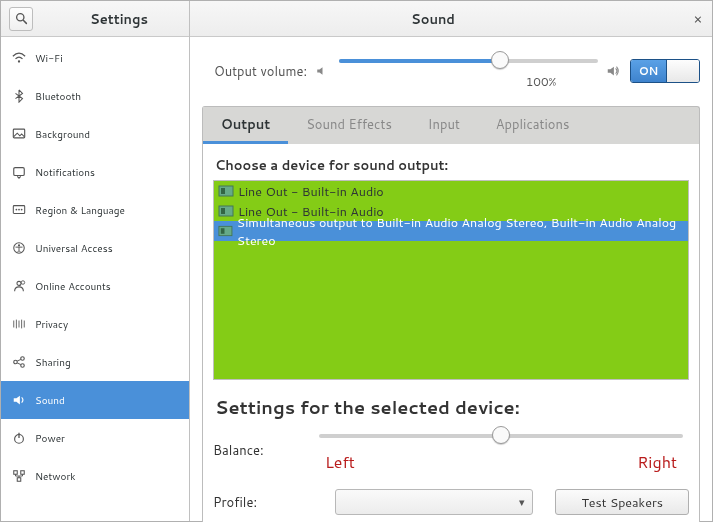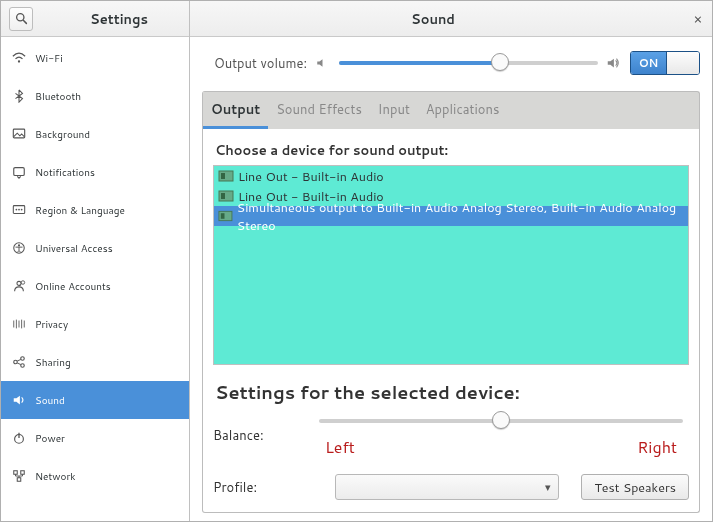--- a/index.html
+++ b/index.html
@@ -24,36 +24,36 @@
   .slider { position: relative; flex: 1; height: 20px; }
   .slider-track { position:absolute; top: 8px; left:0; right:0; height:4px; background:#cfcfcf; border-radius:2px; }
   .slider-fill { position:absolute; top:8px; left:0; height:4px; background:#4a90d9; border-radius:2px; }
   .slider-thumb { position:absolute; top:0; width:18px; height:18px; background:#fafafa; border:1px solid #9a9a9a; border-radius:50%; box-shadow: 0 1px 1px rgba(0,0,0,.2); }
   .vol-percent { font-size: 12px; color:#555; text-align:center; margin-top:2px; }
   .vol-icon { color:#888; font-size:13px; width:16px; text-align:center;}
   .toggle { width:70px; height:24px; border:1px solid #1c5187; border-radius:3px; display:flex; overflow:hidden; cursor:pointer; }
   .toggle-on { width:36px; background: linear-gradient(#5aa1e6,#3e83cd); color:#fff; display:flex; align-items:center; justify-content:center; font-size:11px; font-weight:bold; border-right:1px solid #1c5187; }
   .toggle-knob { flex:1; background: linear-gradient(#fdfdfd,#e8e8e8); }
   .tabs { display:flex; background:#d7d7d5; border:1px solid #bcbcbc; border-bottom:none; margin-top:16px; border-radius:3px 3px 0 0;}
-  .tab { padding: 8px 8px; color:#888; cursor:pointer; font-size:13px;}
+  .tab { padding: 8px 18px; color:#888; cursor:pointer; font-size:13px;}
   .tab.active { color:#2e3436; font-weight:600; border-bottom: 3px solid #4a90d9; background:#d7d7d5;}
   .tab-body { border:1px solid #bcbcbc; border-top:none; padding:12px 10px; flex:1; display:flex; flex-direction:column; background:#fff; border-radius:0 0 3px 3px;}
   .section-label { font-weight:bold; color:#333; margin:0 0 6px 2px; font-size:13px;}
-  .device-list { border:1px solid #bfbfbf; height:200px; background:#5eead4; overflow:hidden; }
+  .device-list { border:1px solid #bfbfbf; height:200px; background:#84cc16; overflow:hidden; }
   .device-item { display:flex; align-items:center; padding:2px 4px; height:20px; font-size:12.5px; cursor:pointer; }
   .device-item .dicon { width:16px; height:16px; margin-right:4px; }
   .device-item.selected { background:#4a90d9; color:#fff; }
   .balance-row { display:flex; align-items:center; margin-top:2px;}
   .balance-label { width:100px; color:#333; font-size:13px;}
   .balance-slider-wrap { flex:1; padding:0 6px; }
   .balance-ticks { display:flex; justify-content:space-between; font-size:16px; color:#b91c1c; margin-top:4px; padding:0 6px;}
   .profile-row { display:flex; align-items:center; margin-top:16px; gap:22px;}
   .combo { flex:1; height:26px; border:1px solid #b8b8b8; border-radius:3px; background:linear-gradient(#fafafa,#ececec); position:relative; cursor:pointer;}
   .combo::after { content:"▾"; position:absolute; right:8px; top:4px; color:#555; font-size:11px;}
-  .btn { height:26px; padding:0 12px; border:1px solid #b0b0b0; border-radius:3px; background:linear-gradient(#fbfbfb,#e9e9e9); cursor:pointer; font-size:12.5px; color:#333;}
+  .btn { height:26px; padding:0 25px; border:1px solid #b0b0b0; border-radius:3px; background:linear-gradient(#fbfbfb,#e9e9e9); cursor:pointer; font-size:12.5px; color:#333;}
   svg { display:block; }
   .settings-section-label{ font-weight:bold; color:#333; font-size:18px; margin:14px 0 4px 2px;}
 </style>
 </head>
 <body>
 
 <div class="window">
   <div class="sidebar">
     <div class="titlebar left">
       <div class="search-btn">
@@ -202,20 +202,21 @@
             <svg width="12" height="12" viewBox="0 0 16 16">
               <path d="M3 6 H6 L10 3 V13 L6 10 H3 Z" fill="#888"></path>
             </svg>
           </span>
         <div style="flex:1">
           <div class="slider">
             <div class="slider-track"></div>
             <div class="slider-fill" style="width:62%"></div>
             <div class="slider-thumb" style="left:calc(62% - 9px)"></div>
           </div>
+          <div class="vol-percent" style="margin-left:56%">100%</div>
         </div>
         <span class="vol-icon">
             <svg width="14" height="14" viewBox="0 0 16 16">
               <path d="M2 6 H5 L9 3 V13 L5 10 H2 Z" fill="#888"></path>
               <path d="M11 5 Q14 8 11 11 M12 3 Q16 8 12 13" fill="none" stroke="#888" stroke-width="1.2"></path>
             </svg>
           </span>
         <div class="toggle">
           <div class="toggle-on">ON</div>
           <div class="toggle-knob"></div>

